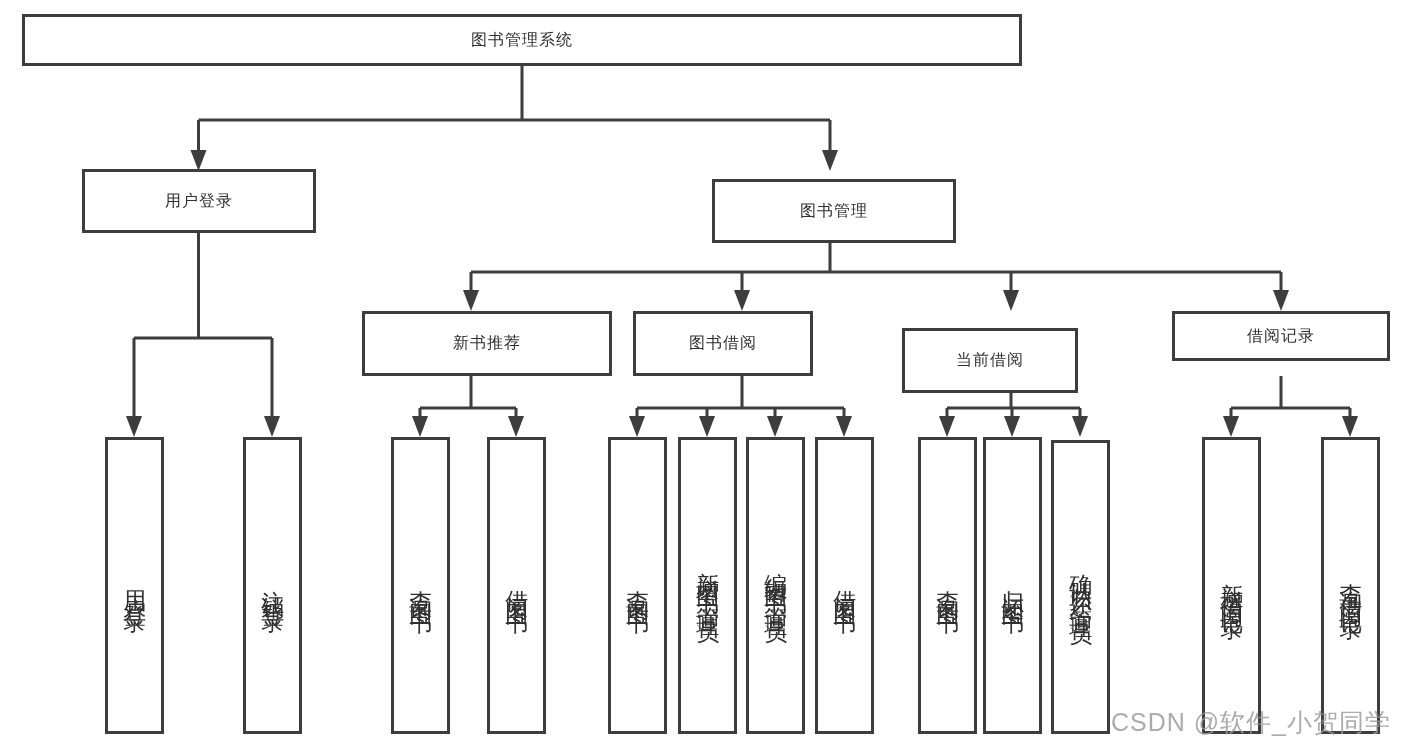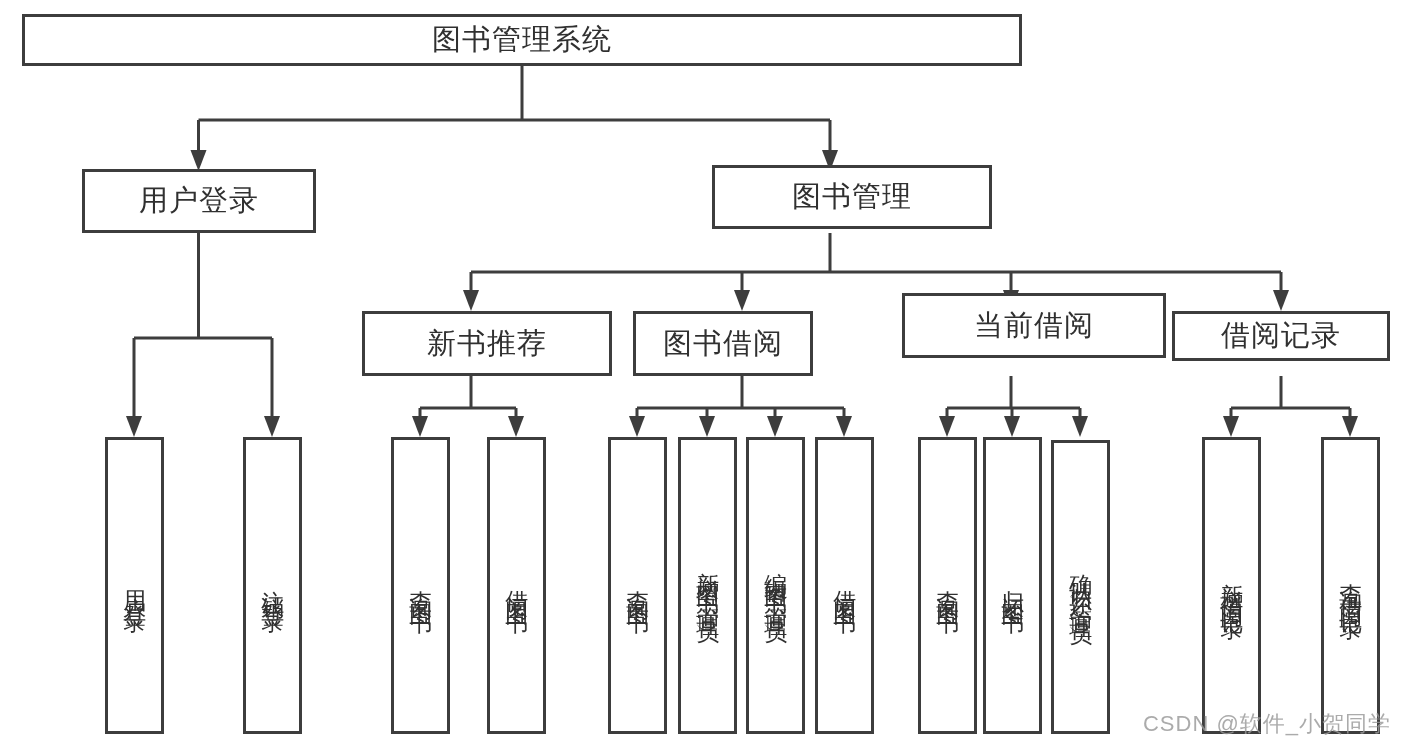--- a/index.html
+++ b/index.html
@@ -6,29 +6,29 @@
   .canvas{
     position:relative;width:1405px;height:747px;background:#ffffff;
     font-family:"Liberation Sans","DejaVu Sans",sans-serif;color:#303030;overflow:hidden;
   }
   svg.connectors{position:absolute;left:0;top:0;z-index:1;}
   .node{
     position:absolute;box-sizing:border-box;background:#ffffff;
     border:3px solid #3d3d3d;display:flex;align-items:center;justify-content:center;
     z-index:2;
   }
-  .hlabel{font-size:29px;letter-spacing:1px;white-space:nowrap;}
+  .hlabel{font-size:16px;letter-spacing:1px;white-space:nowrap;}
   .leaf{width:59px;height:297px;}
   .vtext{
     writing-mode:vertical-rl;text-orientation:mixed;
     font-size:23px;letter-spacing:7px;line-height:1.1;white-space:nowrap;
   }
   .watermark{
     position:absolute;right:14px;bottom:8px;z-index:5;
-    font-size:22px;letter-spacing:1px;color:rgba(152,152,152,0.82);
+    font-size:25px;letter-spacing:1px;color:rgba(152,152,152,0.82);
   }
 </style>
 </head>
 <body>
 
 <div class="canvas">
 
   <svg class="connectors" width="1405" height="747" viewBox="0 0 1405 747">
     <g stroke="#3d3d3d" stroke-width="3" fill="none">
       <path d="M522 66 V120 M198.5 120 H830 M198.5 120 V158 M830 120 V158"></path>
@@ -62,31 +62,31 @@
     </g>
   </svg>
 
   <div class="node" style="left:22px;top:14px;width:1000px;height:52px">
     <span class="hlabel">图书管理系统</span>
   </div>
 
   <div class="node" style="left:82px;top:169px;width:234px;height:64px">
     <span class="hlabel">用户登录</span>
   </div>
-  <div class="node" style="left:712px;top:165px;width:280px;height:64px">
+  <div class="node" style="left:712px;top:179px;width:244px;height:64px">
     <span class="hlabel">图书管理</span>
   </div>
 
   <div class="node" style="left:362px;top:311px;width:250px;height:65px">
     <span class="hlabel">新书推荐</span>
   </div>
   <div class="node" style="left:633px;top:311px;width:180px;height:65px">
     <span class="hlabel">图书借阅</span>
   </div>
-  <div class="node" style="left:902px;top:293px;width:264px;height:65px">
+  <div class="node" style="left:902px;top:328px;width:176px;height:65px">
     <span class="hlabel">当前借阅</span>
   </div>
   <div class="node" style="left:1172px;top:311px;width:218px;height:50px">
     <span class="hlabel">借阅记录</span>
   </div>
 
   <div class="node leaf" style="left:105px;top:437px">
     <span class="vtext">用户登录</span>
   </div>
   <div class="node leaf" style="left:243px;top:437px">

